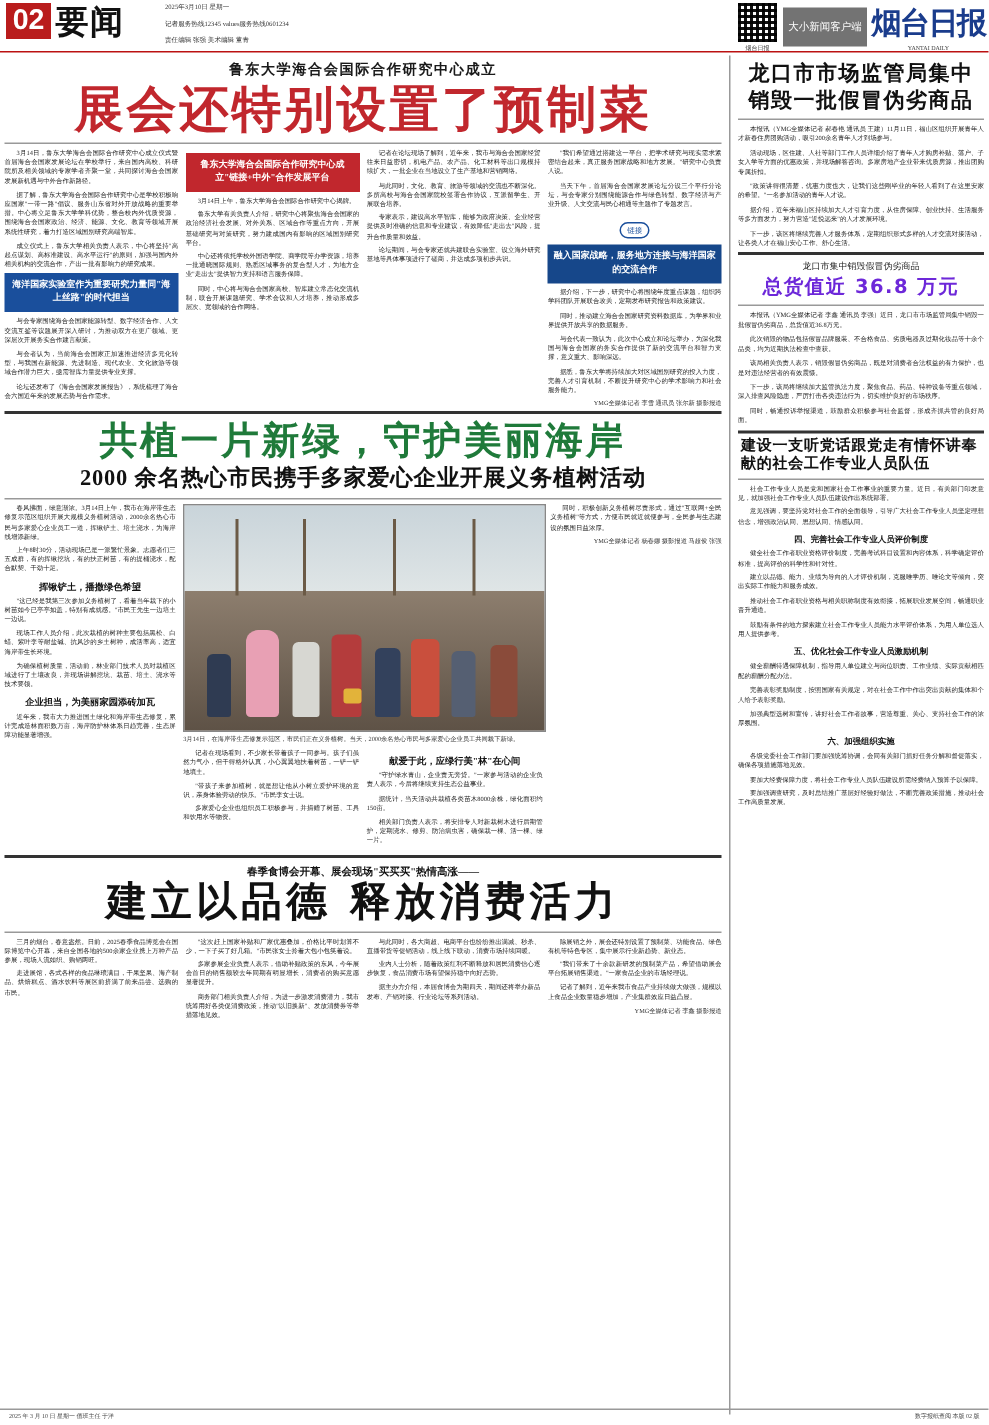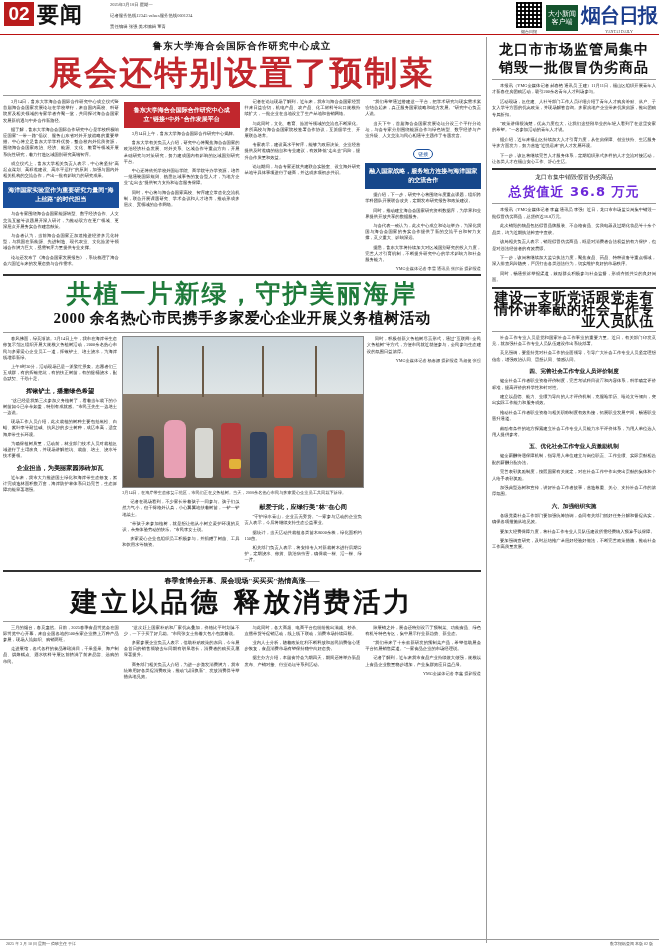--- a/index.html
+++ b/index.html
@@ -23,21 +23,21 @@
   }
   .mh-date{position:absolute;left:110px;top:2px;font-size:4.4px;color:#333;line-height:6px;}
   .mh-meta{position:absolute;left:110px;top:13px;font-size:4.4px;color:#333;line-height:6px;}
   .mh-meta2{position:absolute;left:110px;top:24px;font-size:4.4px;color:#333;line-height:6px;}
   .mh-right{position:absolute;right:2px;top:1px;display:flex;align-items:center;gap:3px;}
   .qr{width:26px;height:26px;background:
      repeating-linear-gradient(0deg,#111 0 2px,#fff 2px 4px),
      repeating-linear-gradient(90deg,#111 0 2px,transparent 2px 4px);
      background-blend-mode:multiply;border:1px solid #fff;}
   .qr-cap{font-size:4px;text-align:center;line-height:5px;color:#333;}
-  .mh-logo-red{width:32px;height:26px;background:#14532d;color:#fff;font-size:7px;
+  .mh-logo-red{width:56px;height:26px;background:#737373;color:#fff;font-size:7px;
      display:flex;align-items:center;justify-content:center;text-align:center;line-height:8px;}
   .mh-paper{font-size:20px;font-weight:bold;color:#1a3c8c;font-family:"DejaVu Sans",sans-serif;letter-spacing:-1px;}
   .mh-paper-sub{font-size:4px;color:#444;line-height:5px;text-align:center;}
 
   
   .body{position:relative;height:912px;padding:2px 3px;box-sizing:border-box;}
   .left{position:absolute;left:3px;top:2px;width:478px;height:906px;}
   .right{position:absolute;left:486px;top:2px;width:170px;height:906px;border-left:1px solid #999;padding-left:5px;box-sizing:border-box;}
 
   
@@ -96,21 +96,21 @@
   .r-title{
     font-size:14px;line-height:18px;text-align:center;font-weight:bold;color:#111;
     font-family:"DejaVu Sans",sans-serif;margin:3px 0;letter-spacing:1px;
   }
   .r-kicker{font-size:6px;text-align:center;color:#222;margin:2px 0;}
   .r-title2{
     font-size:13px;line-height:16px;text-align:center;font-weight:bold;color:#6d28d9;
     font-family:"DejaVu Sans",sans-serif;margin:2px 0;letter-spacing:1px;
   }
   .r-title3{
-    font-size:14px;line-height:12px;text-align:right;font-weight:bold;color:#111;
+    font-size:10px;line-height:12px;text-align:left;font-weight:bold;color:#111;
     margin:3px 2px;letter-spacing:.5px;
   }
   .r-sec{font-size:5.6px;font-weight:bold;text-align:center;margin:5px 0 2px;}
   .r-txt{font-size:4.3px;line-height:6.4px;text-align:justify;color:#222;}
   .r-txt p{margin:0 0 3px;text-indent:8px;}
 
   .footer{position:absolute;left:0;right:0;bottom:0;height:10px;border-top:1px solid #999;}
   .foot-l{position:absolute;left:6px;top:1px;font-size:4px;color:#444;}
   .foot-r{position:absolute;right:6px;top:1px;font-size:4px;color:#444;}
 </style>

